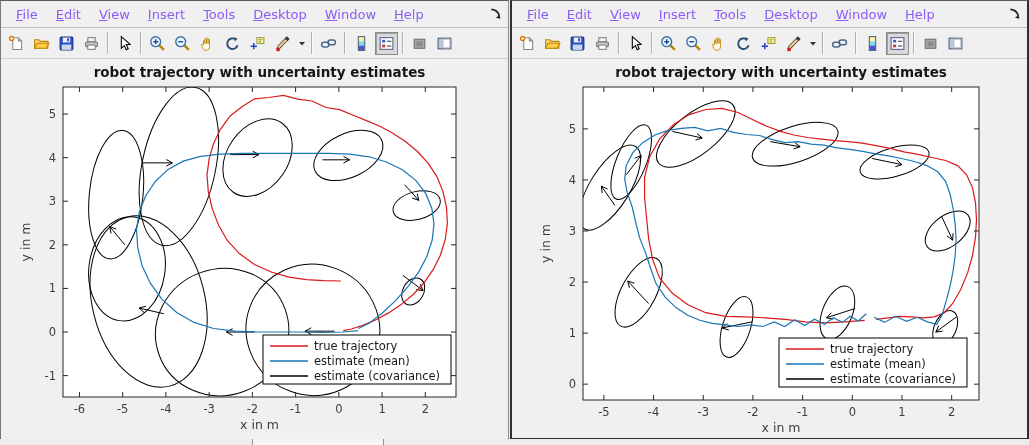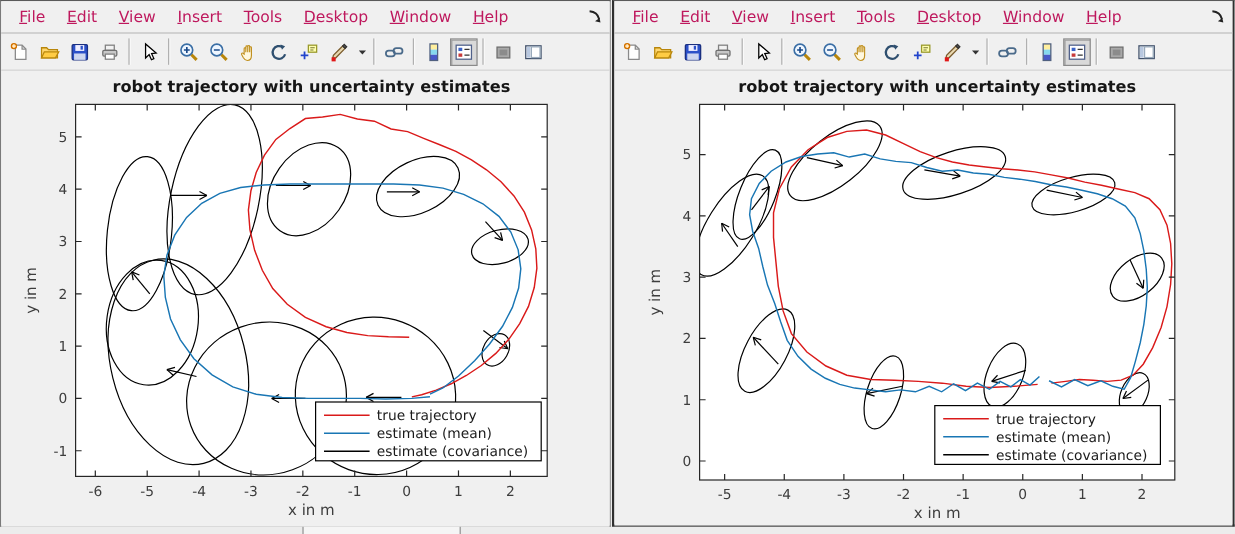--- a/index.html
+++ b/index.html
@@ -4,21 +4,21 @@
 <style>
   html,body{margin:0;padding:0;background:#e6e6e6;}
   #screen{position:relative;width:1029px;height:445px;overflow:hidden;background:#ececec;
           font-family:"DejaVu Sans","Liberation Sans",sans-serif;}
   .fig-window{position:absolute;top:0;background:#f0f0f0;border-top:1px solid #5a5a5a;box-sizing:border-box;}
   .fig-window.w-left{left:0;width:509px;height:439px;border-left:1px solid #7a7a7a;
                      border-right:1px solid #8a8a8a;border-bottom:1px solid #4a4a4a;}
   .fig-window.w-right{left:510px;width:519px;height:439px;border:2px solid #2f2f2f;border-top:1px solid #5a5a5a;}
   .menubar{position:relative;height:26px;display:flex;align-items:center;padding-left:6px;
            background:#f0f0f0;border-bottom:1px solid #bdbdbd;}
-  .menu-item{font-size:13px;color:#be185d;padding:2px 9px;cursor:default;white-space:nowrap;}
+  .menu-item{font-size:13px;color:#8b5cf6;padding:2px 9px;cursor:default;white-space:nowrap;}
   .menu-item u{text-decoration:underline;}
   .dock-arrow{position:absolute;right:5px;top:5px;width:14px;height:14px;}
   .toolbar{height:30px;display:flex;align-items:center;padding-left:3px;background:#f0f0f0;
            border-bottom:1px solid #cfcfcf;}
   .tool{width:23px;height:23px;margin:0 1px;border:1px solid transparent;background:transparent;
         padding:2px;box-sizing:border-box;display:flex;align-items:center;justify-content:center;}
   .tool svg{width:17px;height:17px;display:block;}
   .tool.pressed{background:#d9d9d9;border:1px solid #8a8a8a;box-shadow:inset 1px 1px 0 #9e9e9e;}
   .tool.dd{width:11px;padding:0;}
   .tool.dd svg{width:8px;height:16px;}

